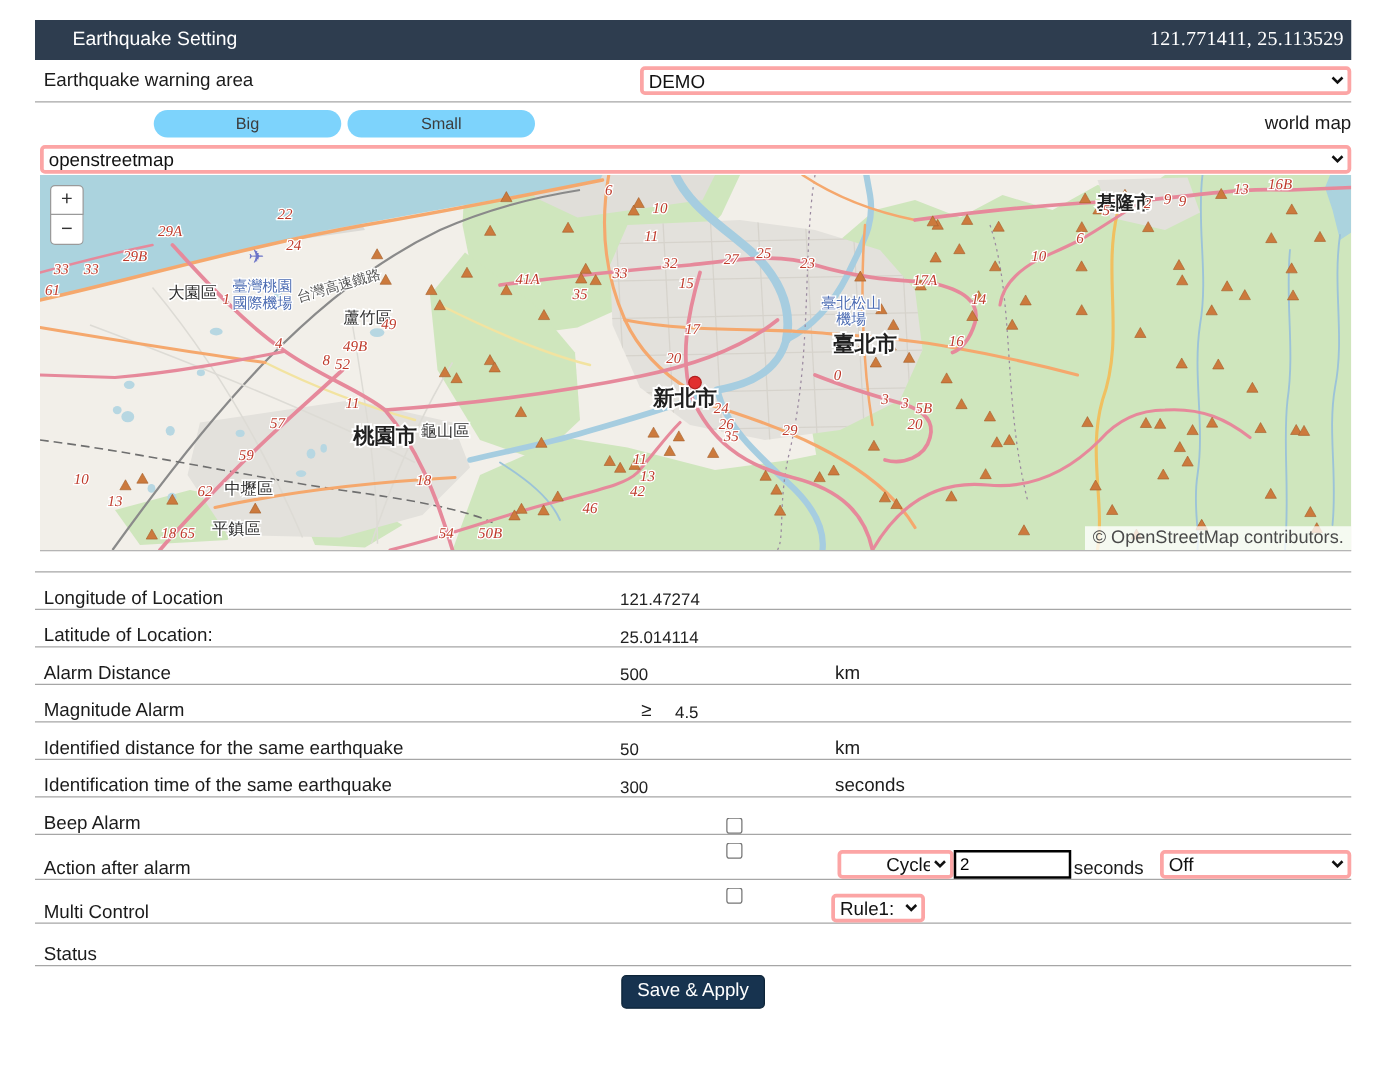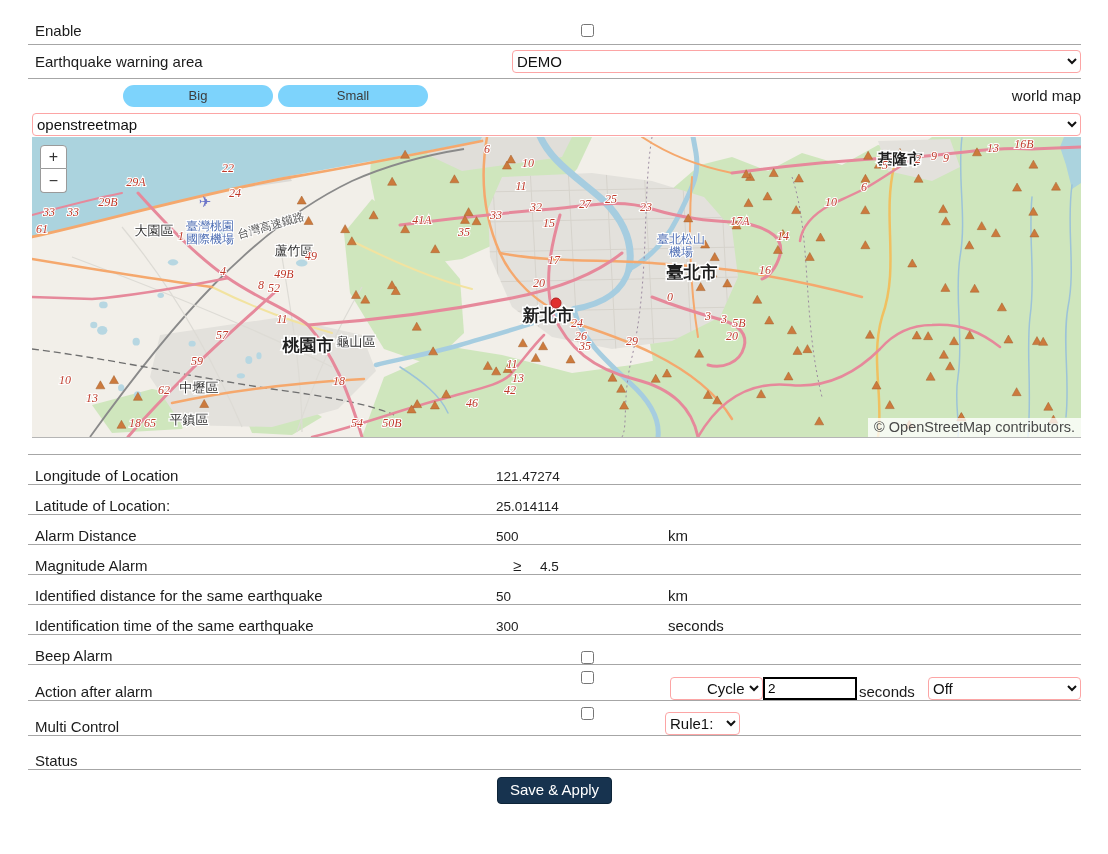--- a/index.html
+++ b/index.html
@@ -8,21 +8,21 @@
   
   .titlebar{height:32px;background:#2e3d4f;color:#fff;display:flex;align-items:center;justify-content:space-between;padding:0 6px 0 30px;box-sizing:border-box;}
   .titlebar .title{font-size:15.5px;}
   .titlebar .coords{font-family:"Liberation Serif",serif;font-size:16px;letter-spacing:.2px;}
   
   .row{position:relative;border-bottom:1px solid #a6a6a6;display:flex;align-items:center;padding-left:7px;box-sizing:border-box;}
   .row.h29{height:29px;}.row.h34{height:34px;}.row.h33{height:33px;border-bottom:none;justify-content:flex-end;}
   .rlabel{font-size:15px;}
   .abs{position:absolute;}
   input[type=checkbox]{width:13px;height:13px;margin:0;}
-  select{font-family:"Liberation Sans",sans-serif;font-size:15px;height:23px;background:#fff;border:1px solid #fca5a5;border-radius:4px;color:#111;}
+  select{font-family:"Liberation Sans",sans-serif;font-size:15px;height:23px;background:#fff;border:3px solid #fca5a5;border-radius:4px;color:#111;}
   .pillbtn{position:absolute;height:22px;width:150px;border:none;border-radius:11px;background:#7dd3fc;color:#3c3c3c;font-size:13px;font-family:"Liberation Sans",sans-serif;cursor:pointer;}
   
   .mapsection{margin-left:4px;width:857px;}
   .osmselect{width:1049px;margin:1px 0 1px 0;}
   .mapwrap{position:relative;width:1049px;height:300px;border-bottom:1px solid #b5b5b5;background:#f2efe9;overflow:hidden;}
   .zoomctl{position:absolute;left:8px;top:8px;z-index:5;}
   .zoombtn{display:block;width:27px;height:24px;background:#fff;border:1px solid #9a9a9a;color:#333;font-size:16px;line-height:20px;text-align:center;cursor:pointer;padding:0;font-family:"Liberation Sans",sans-serif;}
   .zoombtn.zin{border-radius:4px 4px 0 0;}
   .zoombtn.zout{border-radius:0 0 4px 4px;border-top:none;}
   .attribution{position:absolute;right:0;bottom:0;z-index:5;background:rgba(255,255,255,.78);padding:1px 6px 2px 6px;font-size:14.5px;color:#4a4a4a;}
@@ -51,25 +51,25 @@
   .chktop{top:6px;}
   
   .savebar{display:flex;justify-content:center;padding:7px 0 10px 0;}
   .savebtn{background:#17334f;color:#fff;border:1px solid #0d2438;border-radius:4px;font-size:15px;padding:3px 12px 5px 12px;font-family:"Liberation Sans",sans-serif;cursor:pointer;}
 </style>
 </head>
 <body>
 
 <div class="page">
 
-
-  <div class="row h29">
-    <span class="rlabel">Enable</span>
-    <input type="checkbox" class="abs" style="left: 553px;">
-  </div>
+  <div class="titlebar">
+    <span class="title">Earthquake Setting</span>
+    <span class="coords">121.771411, 25.113529</span>
+  </div>
+
 
   <div class="row h34">
     <span class="rlabel">Earthquake warning area</span>
     <select class="abs" style="left:484px;width:569px;">
       <option>DEMO</option>
     </select>
   </div>
 
   <div class="row h33">
     <span class="rlabel">world map</span>

